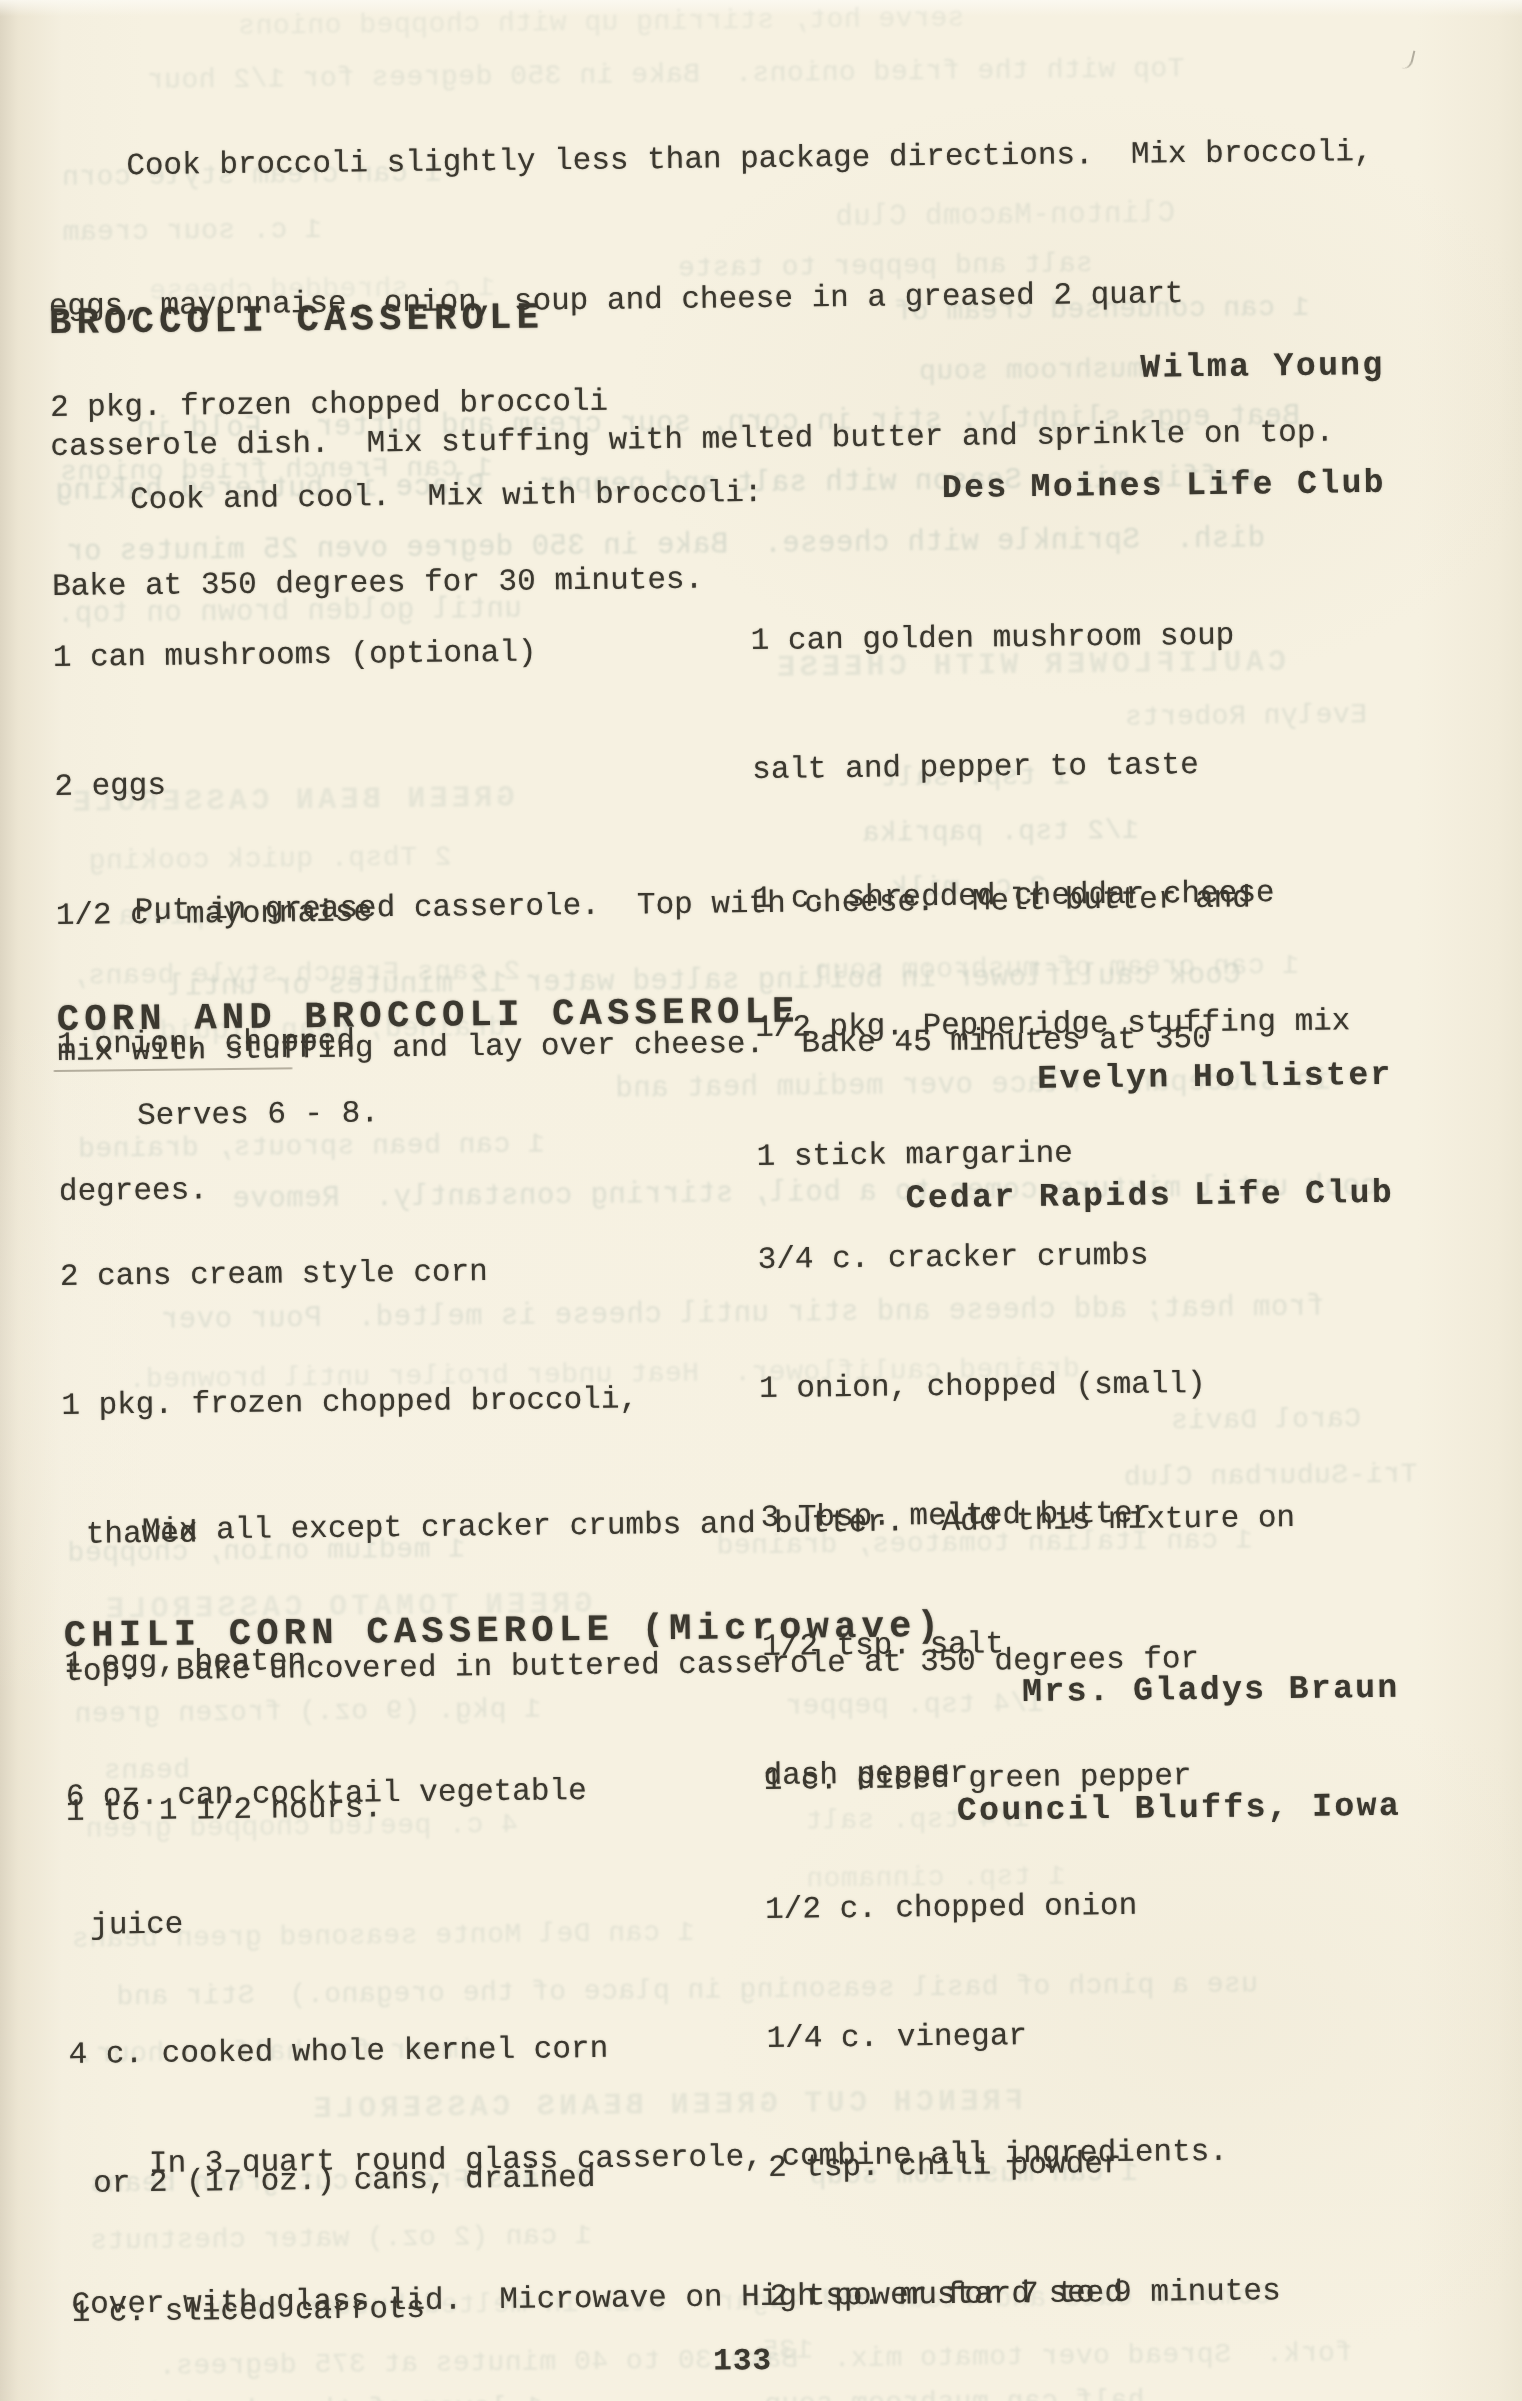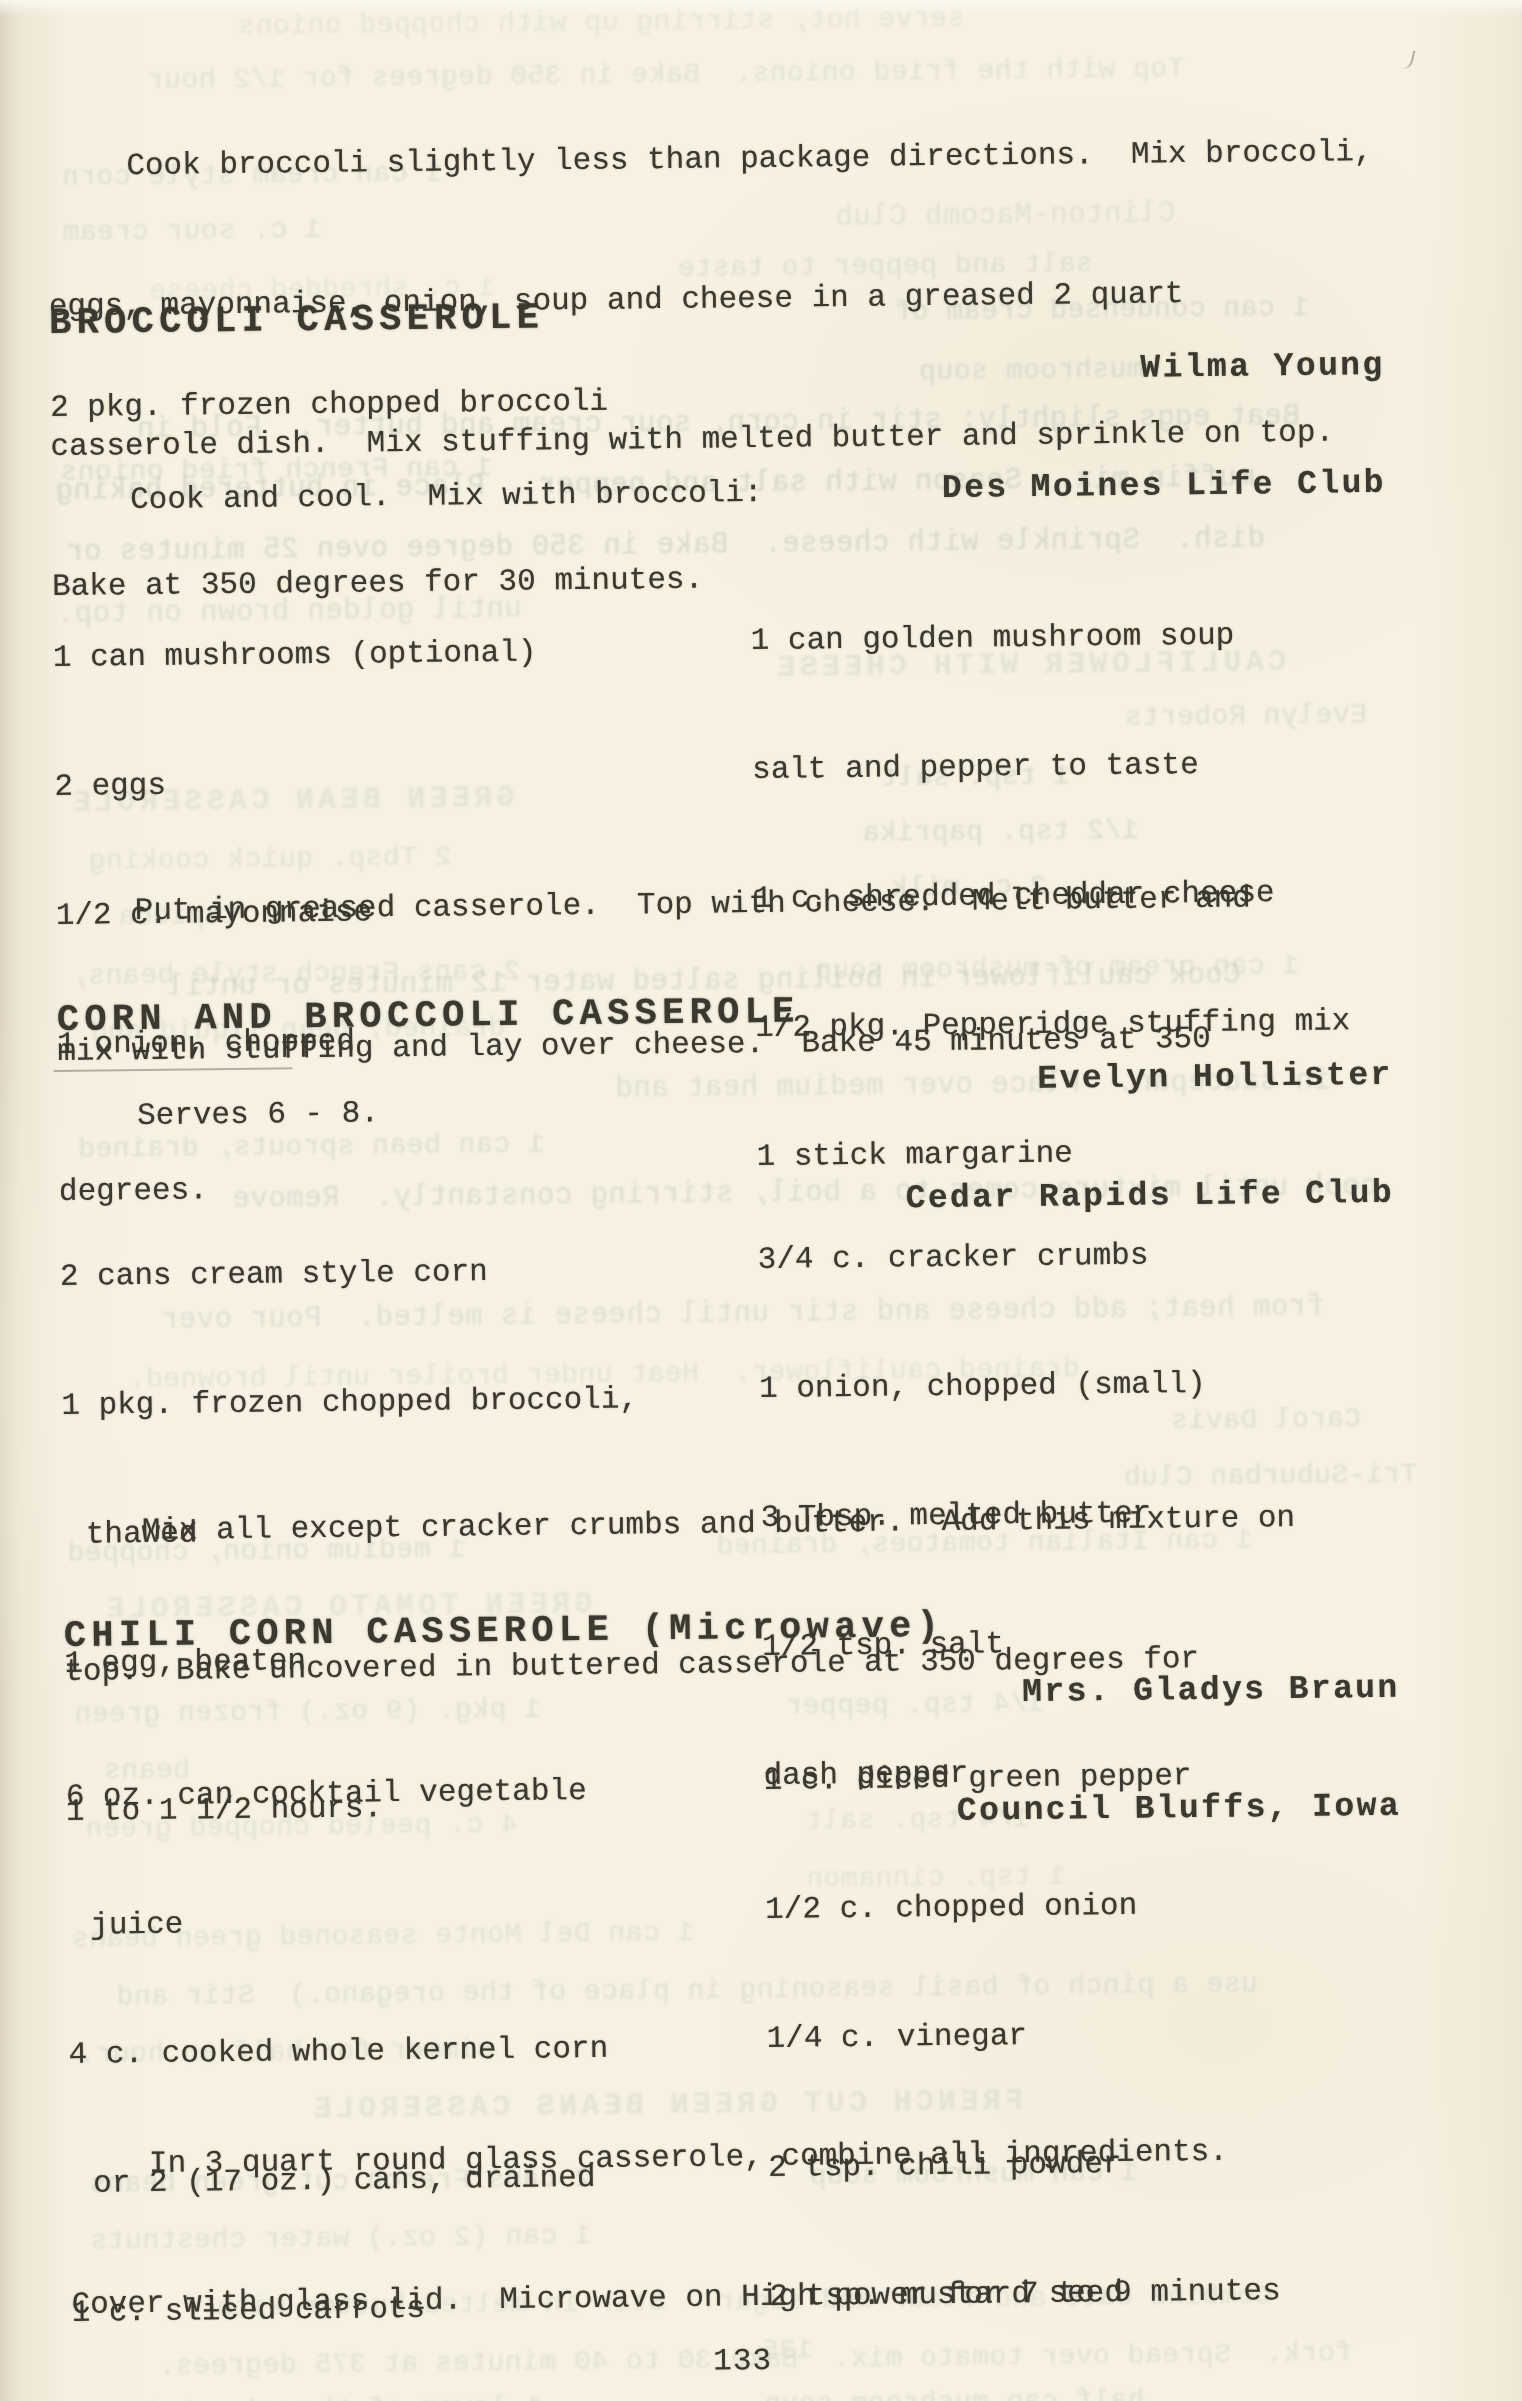--- a/index.html
+++ b/index.html
@@ -228,17 +228,17 @@
       <div class="ln">2 tsp. mustard seed</div>
       <div class="ln">1/4 tsp. salt</div>
     </div>
 
     <div class="txt para" style="top:2052px;left:58px;">
       <div class="ln first">In 3 quart round glass casserole, combine all ingredients.</div>
       <div class="ln">Cover with glass lid.  Microwave on High power for 7 to 9 minutes</div>
       <div class="ln">or until tender, stirring once.  Chill 6 hours or more.  Makes 5 cups.</div>
     </div>
 
-    <div class="txt pagenum" style="top:2343px;left:699px;">133</div>
+    <div class="txt pagenum" style="top:2343px;left:699px;font-weight:bold;">133</div>
 
   </div>
 </div>
 
 
 </body></html>

